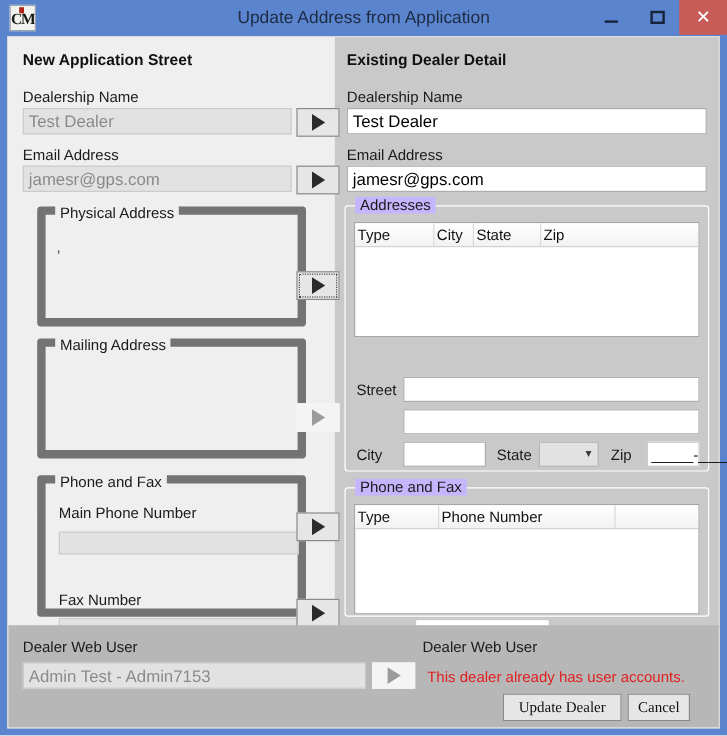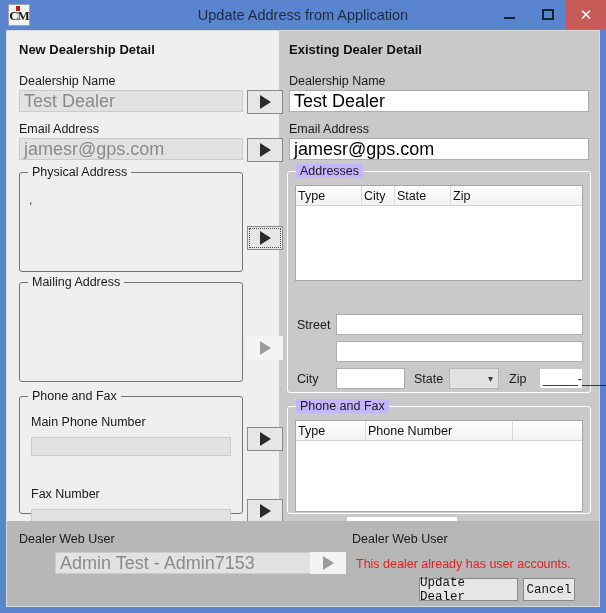--- a/index.html
+++ b/index.html
@@ -109,21 +109,21 @@
   }
   .fld-label {
     position: absolute;
     font-size: 12.5px;
     color: #1a1a1a;
     white-space: nowrap;
   }
   
   .txt {
     position: absolute;
-    font-size: 18px;
+    font-size: 14px;
     font-family: "Liberation Sans", sans-serif;
     padding: 0 4px;
     line-height: 20px;
     white-space: nowrap;
     overflow: hidden;
   }
   .txt.disabled {
     background: #e2e2e2;
     border: 1px solid #cbcbcb;
     color: #8a8a8a;
@@ -134,22 +134,23 @@
     color: #000000;
   }
   .txt.empty-gray {
     background: #e2e2e2;
     border: 1px solid #cbcbcb;
     color: #8a8a8a;
   }
   
   .groupbox-light {
     position: absolute;
-    border: 1px solid #737373;
+    border: 7px solid #737373;
     border-radius: 3px;
+    margin-left: 12px;
   }
   .groupbox-light > .gb-legend {
     position: absolute;
     top: -8px; left: 8px;
     background: #efefef;
     padding: 0 4px;
     font-size: 12.5px;
     color: #1a1a1a;
     white-space: nowrap;
   }
@@ -259,21 +260,21 @@
     color: #e02020;
     white-space: nowrap;
   }
   .btn {
     position: absolute;
     background: #e6e6e6;
     border: 1px solid #8a8a8a;
     font-size: 12.5px;
     color: #111;
     display: flex; align-items: center; justify-content: center;
-    font-family: Liberation Mono, monospace;
+    font-family: Liberation Serif, serif;
   }
 </style>
 </head>
 <body>
 
 <div id="window">
 
   <div id="titlebar">
     <div id="app-icon">
       <div class="dot"></div>
@@ -290,21 +291,21 @@
     <div class="winbtn" id="btn-close">
       <div class="glyph">✕</div>
     </div>
   </div>
 
   <div id="client">
     <div id="body-area">
 
       <div id="left-panel">
 
-        <div class="panel-title" style="left:10px; top:11px;">New Dealership Detail</div>
+        <div class="panel-title" style="left:10px; top:11px;">New Application Street</div>
 
         <div class="fld-label" style="left:10px; top:43px;">Dealership Name</div>
         <div class="txt disabled" style="left:10px; top:59px; width:224px; height:22px;">Test Dealer</div>
 
         <div class="fld-label" style="left:10px; top:91px;">Email Address</div>
         <div class="txt disabled" style="left:10px; top:107px; width:224px; height:22px;">jamesr@gps.com</div>
 
         <div class="groupbox-light" style="left:10px; top:141px; width:224px; height:100px;">
           <span class="gb-legend">Physical Address</span>
           <div style="position:absolute; left:9px; top:20px; font-size:12.5px; color:#4a4a4a;">,</div>
@@ -394,21 +395,21 @@
       </div>
       <div class="arrow-btn" style="left:240px; top:396px;">
         <div class="tri"></div>
       </div>
       <div class="arrow-btn" style="left:240px; top:468px;">
         <div class="tri"></div>
       </div>
 
       <div id="bottom-strip">
         <div class="fld-label" style="left:12px; top:11px;">Dealer Web User</div>
-        <div class="txt disabled" style="left:12px; top:31px; width:286px; height:22px;margin-left:36px;">Admin  Test  - Admin7153</div>
+        <div class="txt disabled" style="left:12px; top:31px; width:286px; height:22px;">Admin  Test  - Admin7153</div>
 
         <div class="arrow-btn pale" style="left:303px; top:31px; height:22px;">
           <div class="tri dim"></div>
         </div>
 
         <div class="fld-label" style="left:345px; top:11px;">Dealer Web User</div>
         <div class="warn" style="left:349px; top:36px;">This dealer already has user accounts.</div>
 
         <div class="btn" style="left:412px; top:57px; width:99px; height:23px;">Update Dealer</div>
         <div class="btn" style="left:516px; top:57px; width:52px; height:23px;">Cancel</div>

